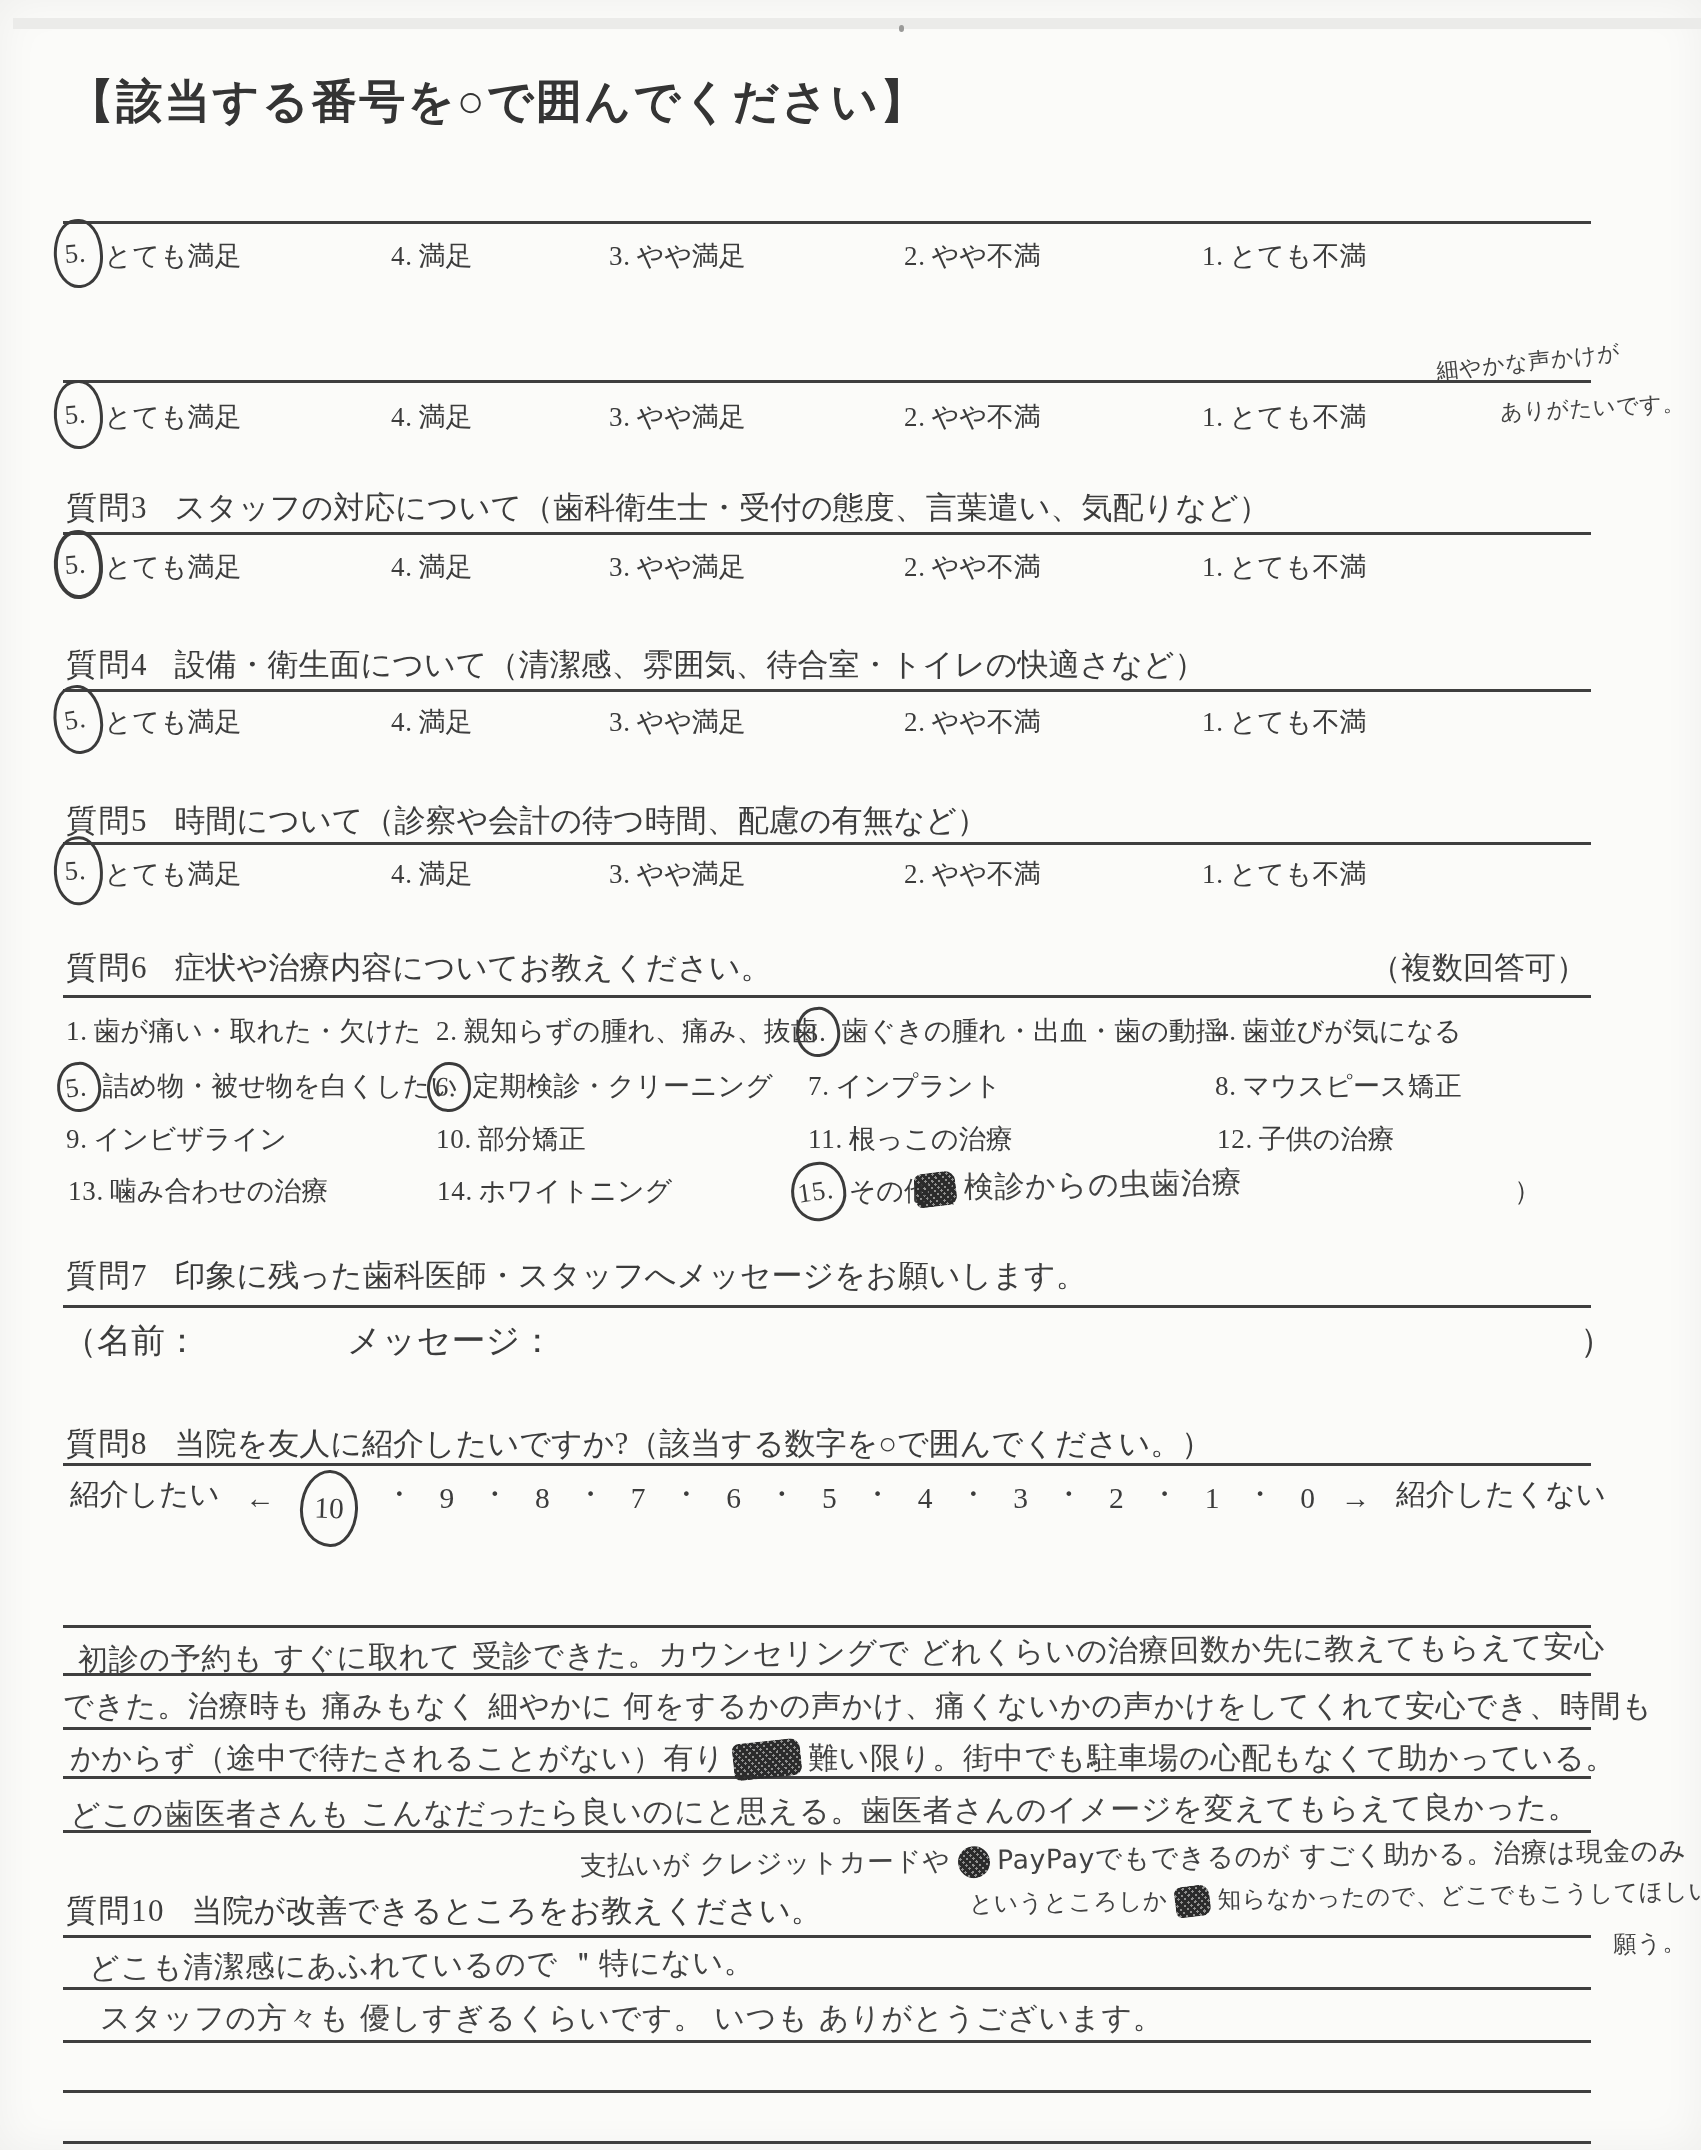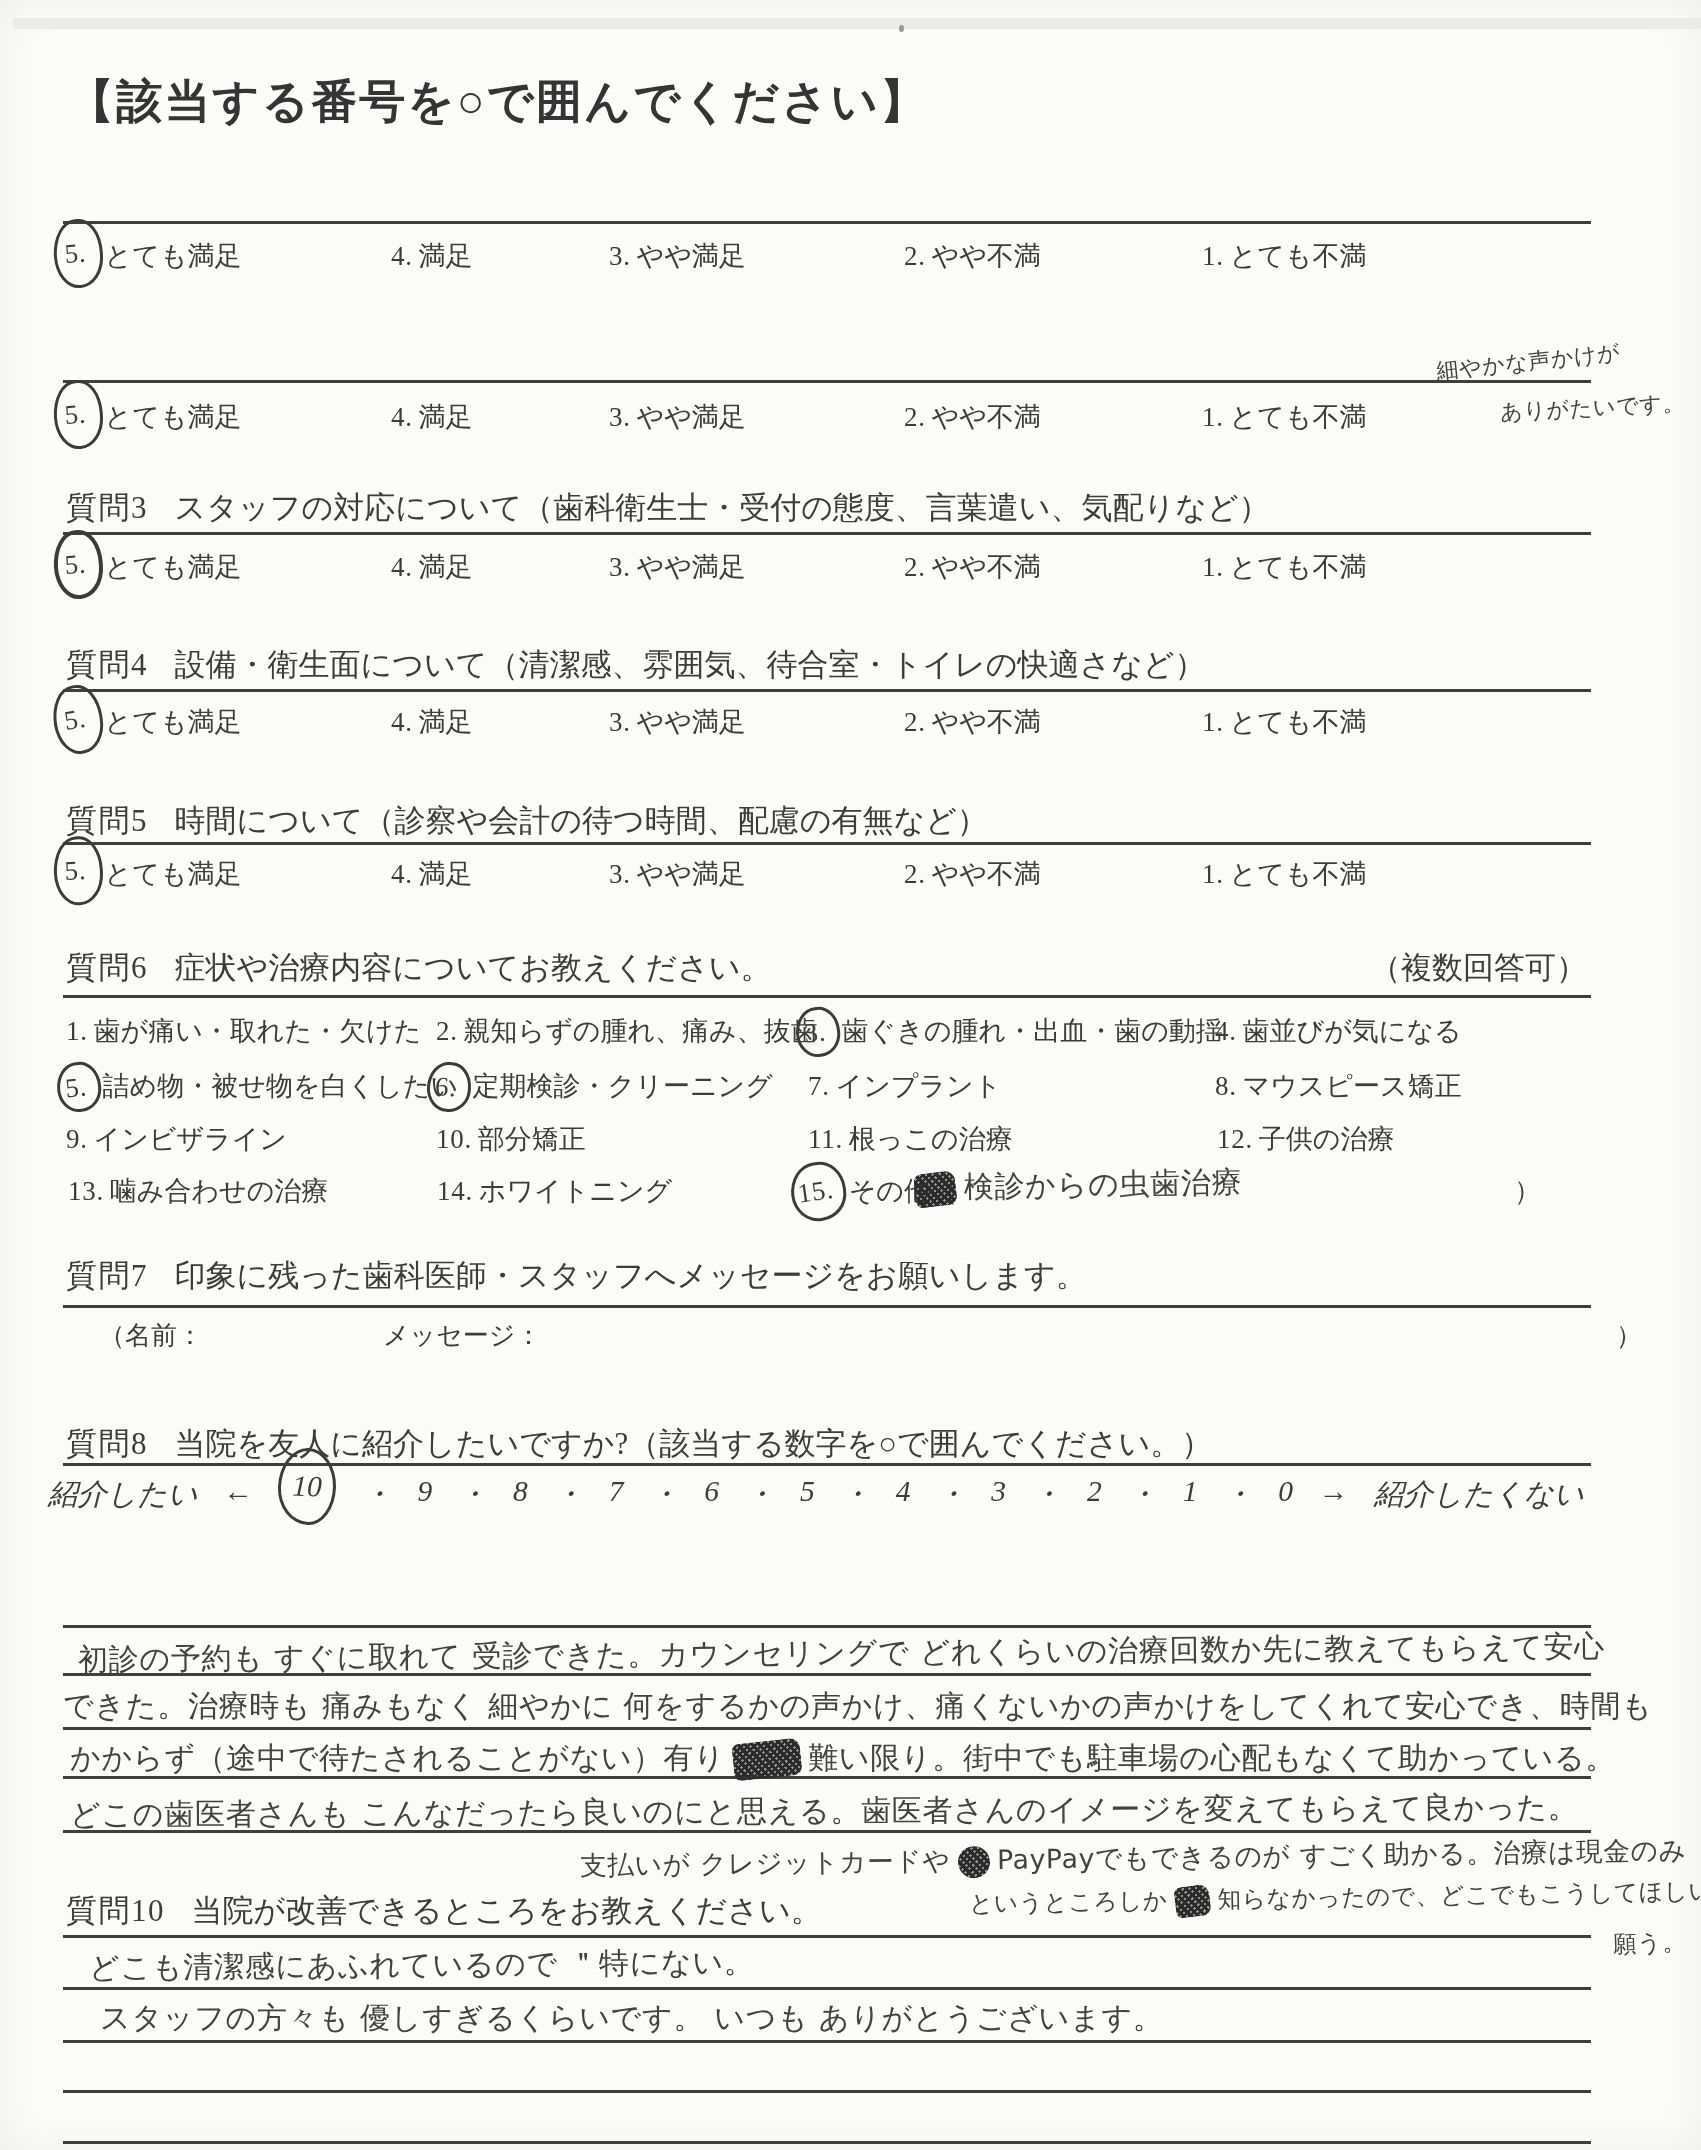--- a/index.html
+++ b/index.html
@@ -56,24 +56,24 @@
     background:
       repeating-linear-gradient(52deg,#2b2b2b 0 3px,rgba(43,43,43,.25) 3px 5.2px),
       repeating-linear-gradient(-38deg,#2b2b2b 0 2.2px,rgba(43,43,43,.35) 2.2px 4.4px);
     border-radius:7.4px 10.3px 8.9px 6.6px;transform:rotate(-6deg);
     width:41px;height:34px;
   }
   .scrib-wide{width:68px;height:37px;}
   .scrib-dot{width:32px;height:32px;border-radius:50%;}
 
   .q8-row{
-    position:absolute;left:48px;width:1536px;display:flex;align-items:flex-start;
-    justify-content:space-between;font-size:29.5px;color:var(--ink);font-style:italic;
-  }
-  .q7-part{position:absolute;font-size:26px;color:var(--ink);white-space:nowrap;margin-left:36px;}
+    position:absolute;left:70px;width:1536px;display:flex;align-items:flex-end;
+    justify-content:space-between;font-size:29.5px;color:var(--ink);
+  }
+  .q7-part{position:absolute;font-size:34px;color:var(--ink);white-space:nowrap;}
 </style>
 </head>
 <body>
 
 <div id="sheet">
   <div class="scan-band"></div>
   <div class="scan-dot"></div>
 
   <div class="doc-title">【該当する番号を○で囲んでください】</div>
 

